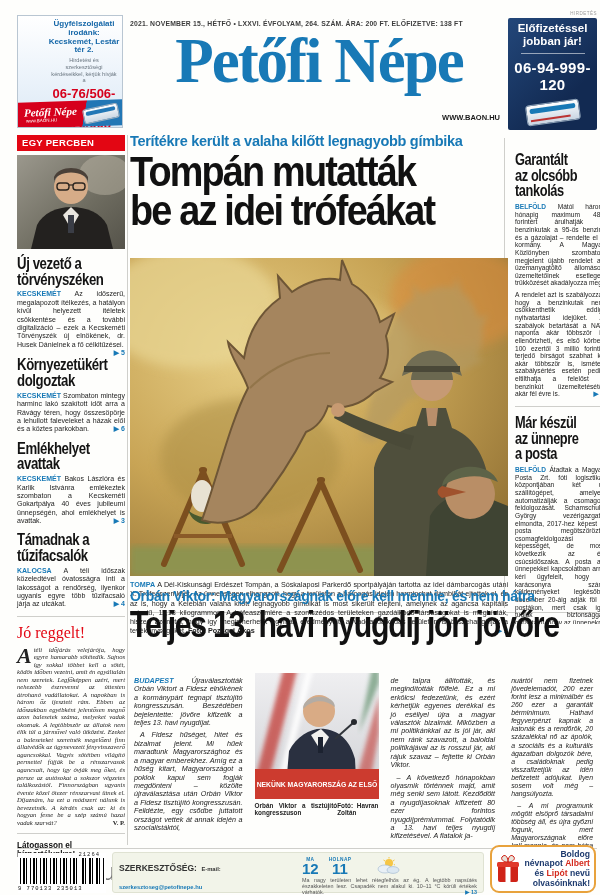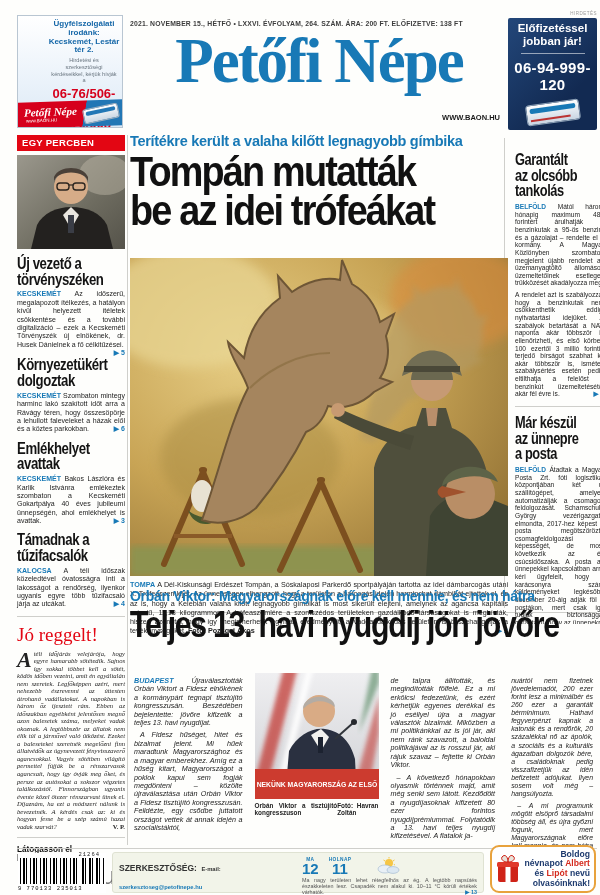--- a/index.html
+++ b/index.html
@@ -42,21 +42,21 @@
   
   .sidebar{position:absolute;left:17px;top:135px;width:108px;}
   .section-label{background:#e30613;color:#fff;font-weight:bold;font-size:9.5px;letter-spacing:.3px;padding:2px 5px 3px 5px;}
   .portrait{margin-top:4px;width:108px;height:94px;display:block;}
   .side-h{margin:7px 0 3px 0;font-weight:bold;font-size:16.5px;line-height:.95;letter-spacing:-.5px;color:#141414;
     width:128%;transform:scaleX(0.8);transform-origin:0 0;}
   .side-p{margin:0 0 4px 0;font-size:7px;line-height:1.2;color:#222;text-align:justify;}
   .lbl{color:#1879b6;font-weight:bold;}
   .pref{color:#1879b6;font-weight:bold;float:right;white-space:nowrap;}
   .sb-rule{border:none;border-top:1px solid #cfcfcb;margin:7px 0;}
-  .morning-title{font-family:"Liberation Serif",serif;color:#e30613;font-size:19px;margin:2px 0 4px 0;}
+  .morning-title{font-family:"Liberation Serif",serif;color:#e30613;font-size:16px;margin:2px 0 4px 0;}
   .morning{font-family:"Liberation Serif",serif;font-style:italic;font-size:6.6px;line-height:1.14;color:#222;text-align:justify;}
   .dropcap{float:left;font-size:22px;line-height:.78;font-weight:bold;margin:1px 2px 0 0;}
   .sig{font-weight:bold;font-style:normal;float:right;}
   .promo-line{font-weight:bold;font-size:8.2px;color:#111;margin:2px 0 1px 0;}
   .baon{font-weight:bold;font-size:24px;letter-spacing:-1px;line-height:1;}
   .baon .ba{color:#000;}
   .baon .on{color:#1879b6;}
   .baon .hu{color:#777;font-weight:normal;}
 
   

